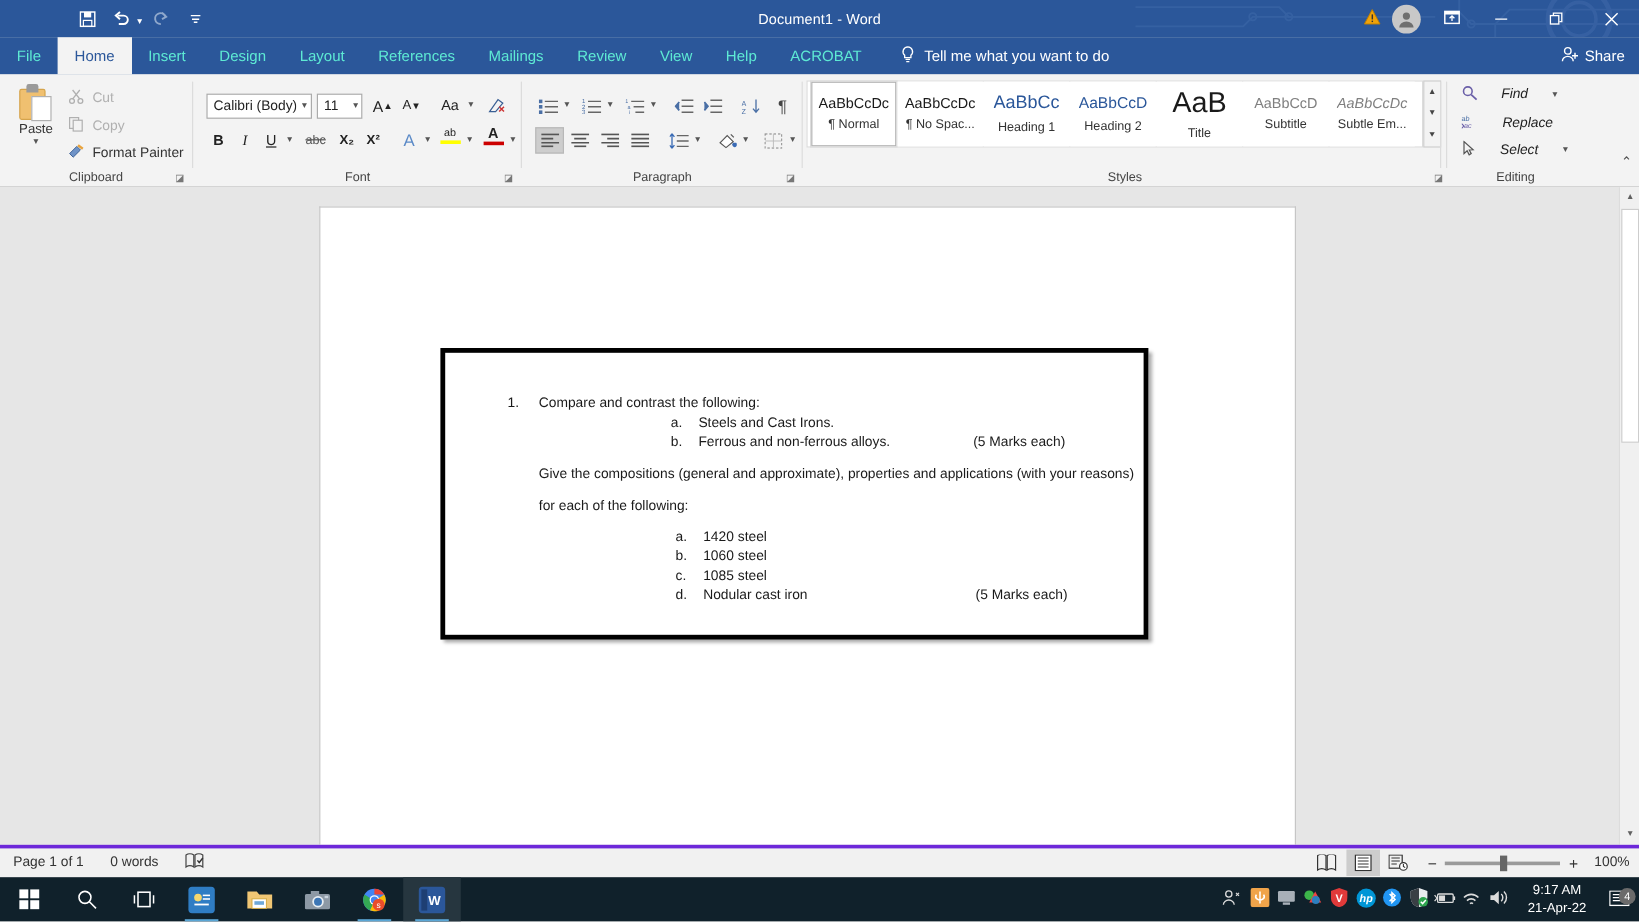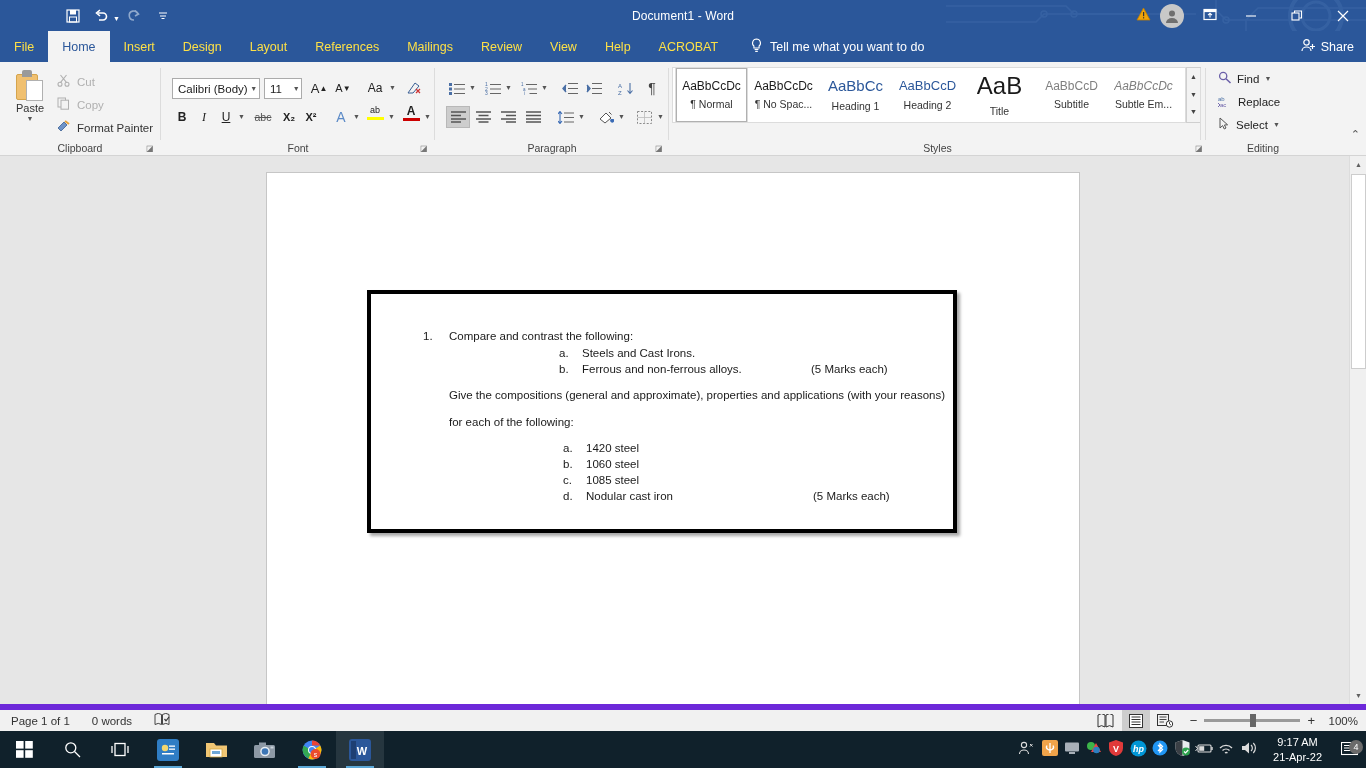--- a/index.html
+++ b/index.html
@@ -46,21 +46,21 @@
   .ribbon-opts { width: 36px; text-align: center; font-size: 13px; }
   .wbtn { width: 46px; height: 31px; display: flex; align-items: center; justify-content: center; font-size: 13px; }
 
   
   .tabstrip {
     position: absolute; top: 31px; left: 0; width: 1366px; height: 31px;
     background: #2b579a; display: flex; align-items: stretch;
   }
   .tab {
     padding: 0 14px; display: flex; align-items: center;
-    font-size: 12.5px; color: #fde047; white-space: nowrap;
+    font-size: 12.5px; color: #5eead4; white-space: nowrap;
   }
   .tab.active { background: #f3f3f3; color: #2b579a; }
   .tellme { display: flex; align-items: center; gap: 7px; padding-left: 18px; font-size: 12.5px; color: #fff; }
   .bulb { font-size: 13px; }
   .share {
     position: absolute; right: 12px; top: 0; height: 31px;
     display: flex; align-items: center; gap: 5px; font-size: 12.5px; color: #fff;
   }
 
   
@@ -125,22 +125,22 @@
   .styles-frame { position: absolute; left: 2px; top: 5px; width: 514px; height: 56px; border: 1px solid #dcdcdc; background: #fff; }
   .style-scroll {
     position: absolute; right: 2px; top: 5px; width: 15px; height: 56px;
     border: 1px solid #cfcfcf; background: #f3f3f3;
     display: flex; flex-direction: column; justify-content: space-between; align-items: center;
   }
   .ss-btn { font-size: 7px; color: #444; height: 18px; line-height: 18px; }
 
   
   .ed-item {
-    position: absolute; display: flex; align-items: center; gap: 5px;
-    font-size: 11.5px; color: #222;
+    position: absolute; display: flex; align-items: center; gap: 19px;
+    font-size: 11.5px; color: #222; font-style: italic;
   }
   .collapse-ribbon { position: absolute; right: 6px; top: 66px; font-size: 11px; color: #555; }
 
   
   .docarea {
     position: absolute; top: 156px; left: 0; width: 1366px; height: 548px;
     background: #e6e6e6; overflow: hidden;
   }
   .page {
     position: absolute; left: 266px; top: 16px; width: 814px; height: 548px;
@@ -164,21 +164,21 @@
     display: flex; align-items: center; justify-content: center; font-size: 7px; color: #606060;
   }
   .vs-thumb {
     position: absolute; left: 1px; top: 18px; width: 15px; height: 195px;
     background: #fff; border: 1px solid #cdcdcd;
   }
 
   
   .statusbar {
     position: absolute; bottom: 37px; left: 0; width: 1366px; height: 27px;
-    background: #f1f1f1; border-top: 6px solid #6d28d9;
+    background: #f1f1f1; border-top: 3px solid #6d28d9;
     display: flex; align-items: center; font-size: 11.5px; color: #333;
   }
   .sb-item { padding: 0 11px; white-space: nowrap; }
   .sb-right { position: absolute; right: 8px; display: flex; align-items: center; gap: 2px; }
   .view-btn {
     width: 28px; height: 22px; display: flex; align-items: center; justify-content: center;
     font-size: 13px; color: #333;
   }
   .view-btn.active { background: #cdcdcd; }
   .zoom-wrap { display: flex; align-items: center; gap: 7px; margin-left: 8px; }

